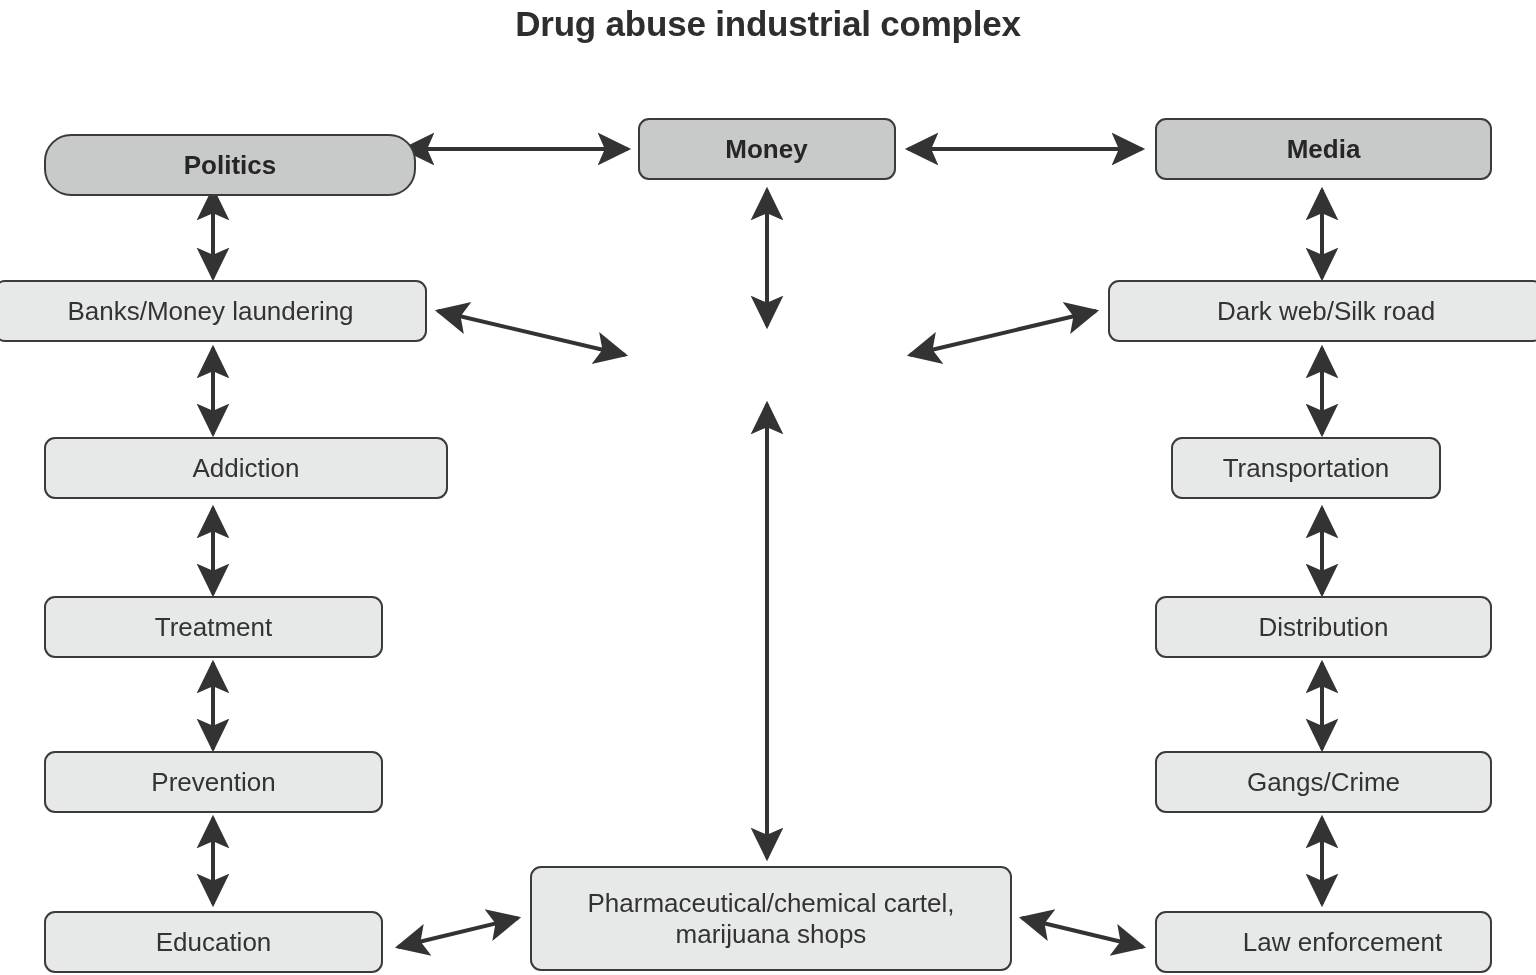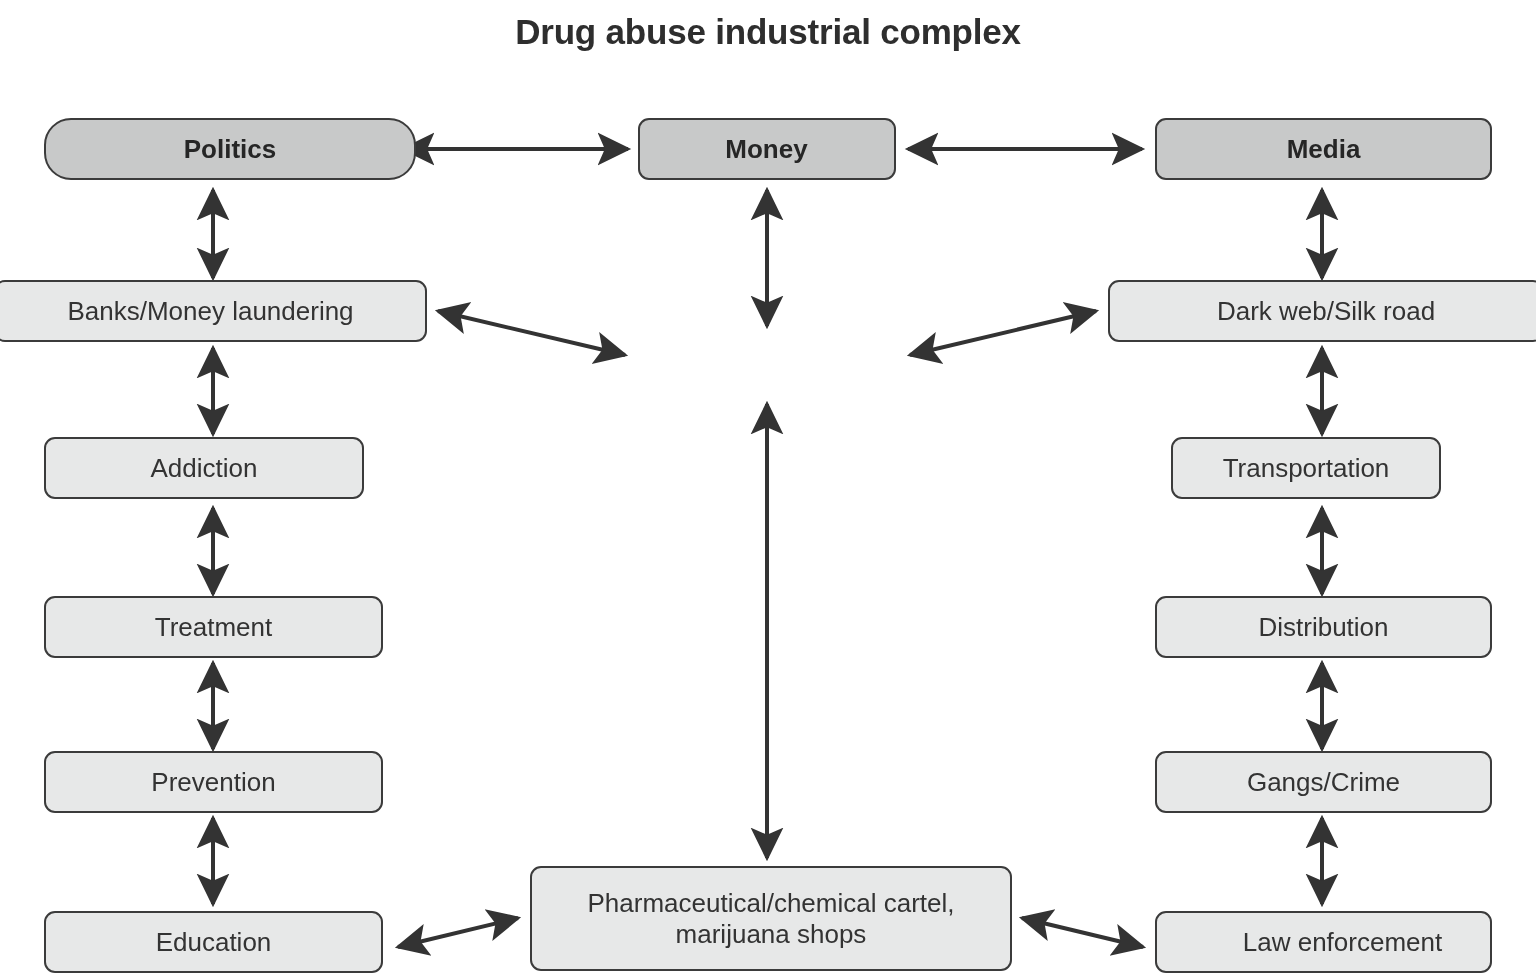--- a/index.html
+++ b/index.html
@@ -23,21 +23,21 @@
     position: absolute;
     left: 0;
     top: 0;
     width: 1536px;
     text-align: center;
     font-size: 35px;
     font-weight: bold;
     color: #2e2e2e;
     letter-spacing: -0.2px;
     line-height: 44px;
-    padding-top: 10px;
+    padding-top: 2px;
     box-sizing: border-box;
   }
   .node {
     position: absolute;
     box-sizing: border-box;
     border: 2.5px solid #3b3b3b;
     border-radius: 11px;
     display: flex;
     align-items: center;
     justify-content: center;
@@ -110,42 +110,42 @@
       <line x1="1322" y1="818" x2="1322" y2="904"></line>
 
       <line x1="767" y1="404" x2="767" y2="858"></line>
 
       <line x1="398" y1="947" x2="518" y2="918"></line>
 
       <line x1="1022" y1="918" x2="1143" y2="947"></line>
     </g>
   </svg>
 
-  <div class="node dark" style="left:44px; top:118px; width:372px; height:62px;border-radius:27px;">
+  <div class="node dark" style="left:44px; top:134px; width:372px; height:62px;border-radius:27px;">
     <span class="lbl">Politics</span>
   </div>
 
   <div class="node dark" style="left:638px; top:118px; width:258px; height:62px;padding-left:9px;">
     <span class="lbl">Money</span>
   </div>
 
   <div class="node dark" style="left:1155px; top:118px; width:337px; height:62px;">
     <span class="lbl">Media</span>
   </div>
 
   <div class="node" style="left:-6px; top:280px; width:433px; height:62px;">
     <span class="lbl">Banks/Money laundering</span>
   </div>
 
 
   <div class="node" style="left:1108px; top:280px; width:436px; height:62px;">
     <span class="lbl">Dark web/Silk road</span>
   </div>
 
-  <div class="node" style="left:44px; top:437px; width:320px; height:62px;">
+  <div class="node" style="left:44px; top:437px; width:404px; height:62px;">
     <span class="lbl">Addiction</span>
   </div>
 
   <div class="node" style="left:1155px; top:437px; width:270px; height:62px;margin-left:16px;">
     <span class="lbl">Transportation</span>
   </div>
 
   <div class="node" style="left:44px; top:596px; width:339px; height:62px;">
     <span class="lbl">Treatment</span>
   </div>

